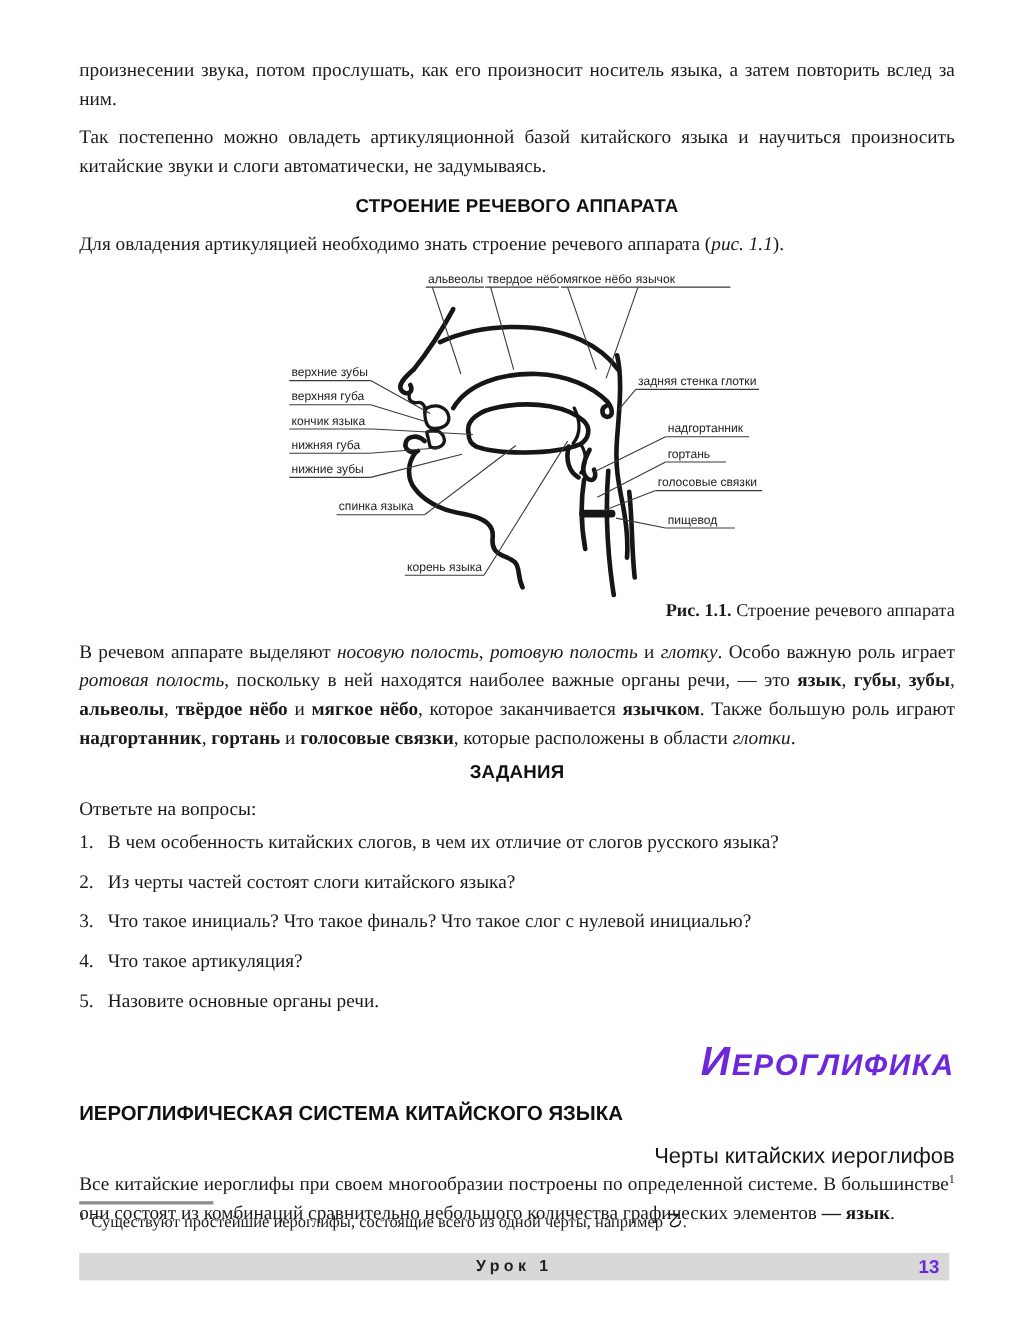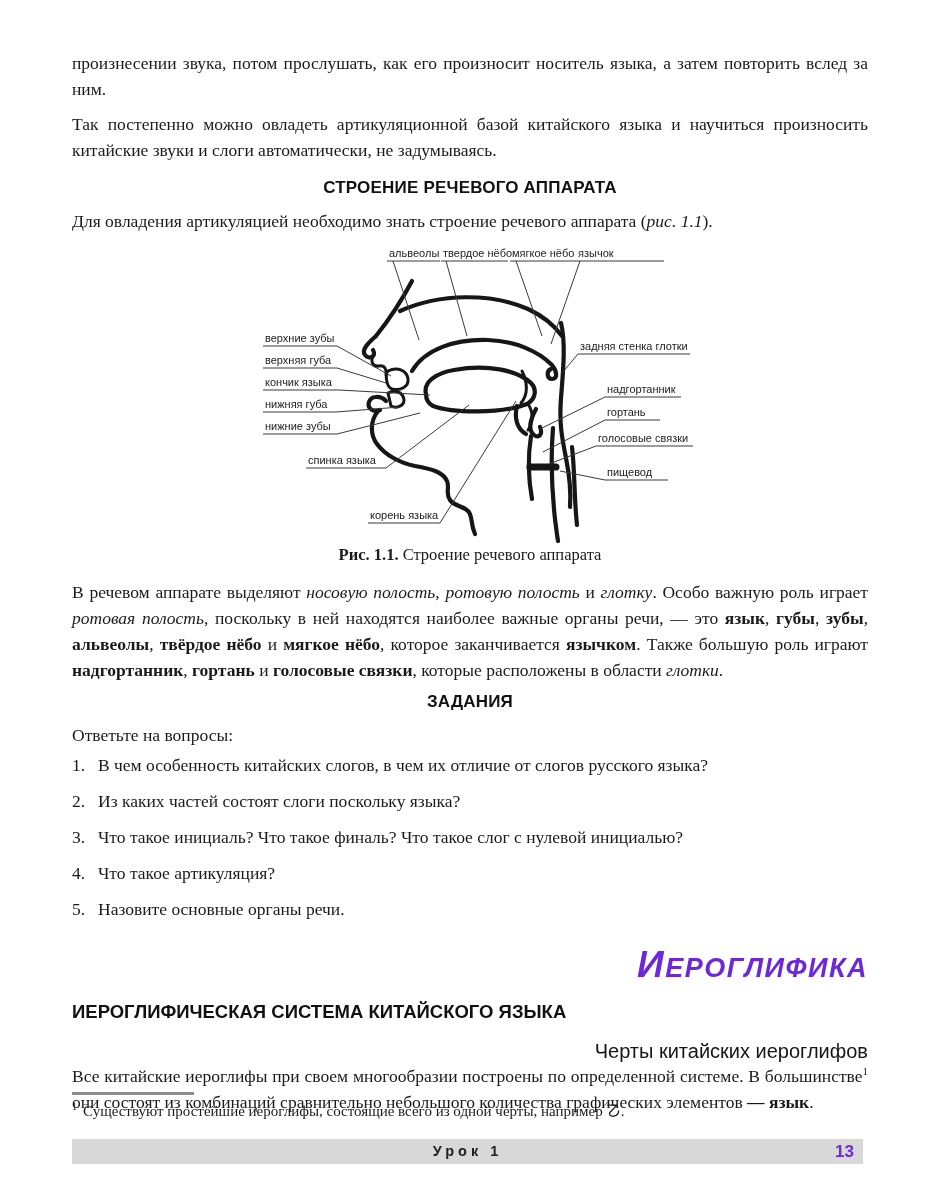--- a/index.html
+++ b/index.html
@@ -17,21 +17,21 @@
     font-family:"Liberation Sans", sans-serif;font-weight:bold;
     font-size:17px;text-align:center;margin:15px 0 10px 0;color:#111;
     letter-spacing:.2px;
   }
   .figwrap{width:460px;margin:6px auto 0 auto;}
   .figwrap svg{display:block;}
   .figwrap text{font-family:"Liberation Sans", sans-serif;font-size:11px;fill:#222;}
   .anatomy{stroke:#161616;fill:none;stroke-width:4.2;stroke-linecap:round;stroke-linejoin:round;}
   .anatomy-thin{stroke:#161616;fill:none;stroke-width:3;stroke-linecap:round;}
   .leader{stroke:#3a3a3a;fill:none;stroke-width:1;}
-  .caption{font-size:16.5px;text-align:center;margin:2px 0 14px 0;}
+  .caption{font-size:16.5px;text-align:right;margin:2px 0 14px 0;}
   ol.questions{list-style:none;margin:4px 0 0 0;padding:0;}
   ol.questions li{position:relative;padding-left:26px;margin:0 0 10px 0;font-size:17.5px;line-height:26px;}
   ol.questions .num{position:absolute;left:0;top:0;}
   .hiero-title{
     text-align:right;margin:24px 0 0 0;color:#6d28d9;
     font-family:"Liberation Sans", sans-serif;font-style:italic;font-weight:bold;
     letter-spacing:1.5px;line-height:1.05;
   }
   .hiero-initial{font-size:37px;}
   .hiero-rest{font-size:27px;}
@@ -149,21 +149,21 @@
   <div class="caption"><span class="bd">Рис. 1.1.</span><span> Строение речевого аппарата</span></div>
 
   <p class="body"><span>В речевом аппарате выделяют </span><span class="it">носовую полость</span><span>, </span><span class="it">ротовую полость</span><span> и </span><span class="it">глотку</span><span>. Особо важную роль играет </span><span class="it">ротовая полость</span><span>, поскольку в ней находятся наиболее важные органы речи, — это </span><span class="bd">язык</span><span>, </span><span class="bd">губы</span><span>, </span><span class="bd">зубы</span><span>, </span><span class="bd">альвеолы</span><span>, </span><span class="bd">твёрдое нёбо</span><span> и </span><span class="bd">мягкое нёбо</span><span>, которое заканчивается </span><span class="bd">язычком</span><span>. Также большую роль играют </span><span class="bd">надгортанник</span><span>, </span><span class="bd">гортань</span><span> и </span><span class="bd">голосовые связки</span><span>, которые расположены в области </span><span class="it">глотки</span><span>.</span></p>
 
   <div class="shead" style="margin-top:8px">ЗАДАНИЯ</div>
 
   <p class="body" style="margin-bottom:4px">Ответьте на вопросы:</p>
 
   <ol class="questions">
     <li><span class="num">1.</span><span>В чем особенность китайских слогов, в чем их отличие от слогов русского языка?</span></li>
-    <li><span class="num">2.</span><span>Из каких частей состоят слоги поскольку языка?</span></li>
+    <li><span class="num">2.</span><span>Из черты частей состоят слоги китайского языка?</span></li>
     <li><span class="num">3.</span><span>Что такое инициаль? Что такое финаль? Что такое слог с нулевой инициалью?</span></li>
     <li><span class="num">4.</span><span>Что такое артикуляция?</span></li>
     <li><span class="num">5.</span><span>Назовите основные органы речи.</span></li>
   </ol>
 
   <div class="hiero-title"><span class="hiero-initial">И</span><span class="hiero-rest">ЕРОГЛИФИКА</span></div>
 
   <div class="hiero-sub1">ИЕРОГЛИФИЧЕСКАЯ СИСТЕМА КИТАЙСКОГО ЯЗЫКА</div>
 
   <div class="hiero-sub2">Черты китайских иероглифов</div>

